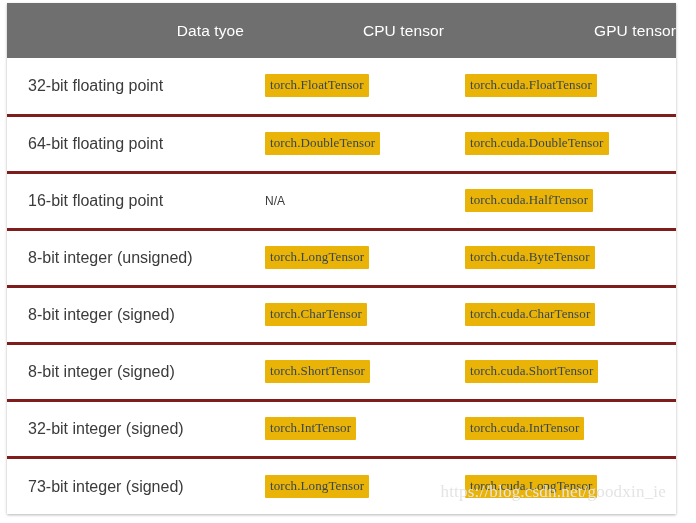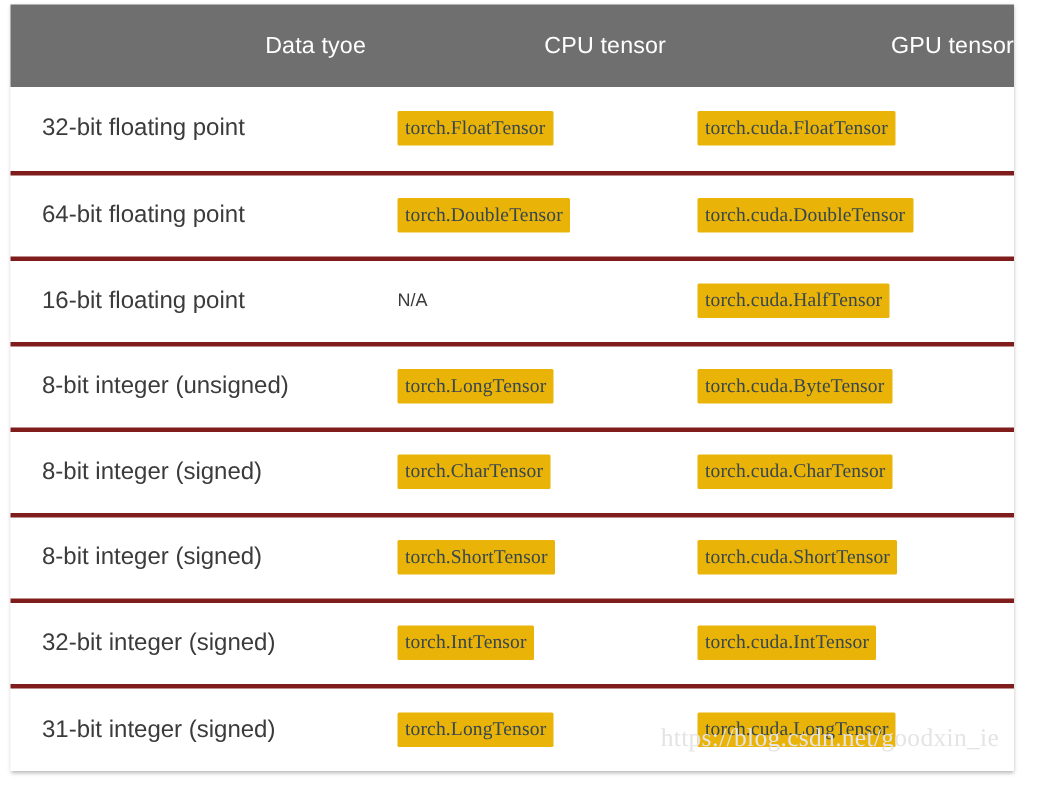--- a/index.html
+++ b/index.html
@@ -151,20 +151,20 @@
         <td class="dtype-cell">8-bit integer (signed)</td>
         <td><span class="code-chip">torch.ShortTensor</span></td>
         <td><span class="code-chip">torch.cuda.ShortTensor</span></td>
       </tr>
       <tr class="data-row">
         <td class="dtype-cell">32-bit integer (signed)</td>
         <td><span class="code-chip">torch.IntTensor</span></td>
         <td><span class="code-chip">torch.cuda.IntTensor</span></td>
       </tr>
       <tr class="data-row">
-        <td class="dtype-cell">31-bit integer (signed)</td>
+        <td class="dtype-cell">73-bit integer (signed)</td>
         <td><span class="code-chip">torch.LongTensor</span></td>
         <td><span class="code-chip">torch.cuda.LongTensor</span></td>
       </tr>
     </tbody>
   </table>
   <div class="watermark">https://blog.csdn.net/goodxin_ie</div>
 </div>
 
 </body></html>

